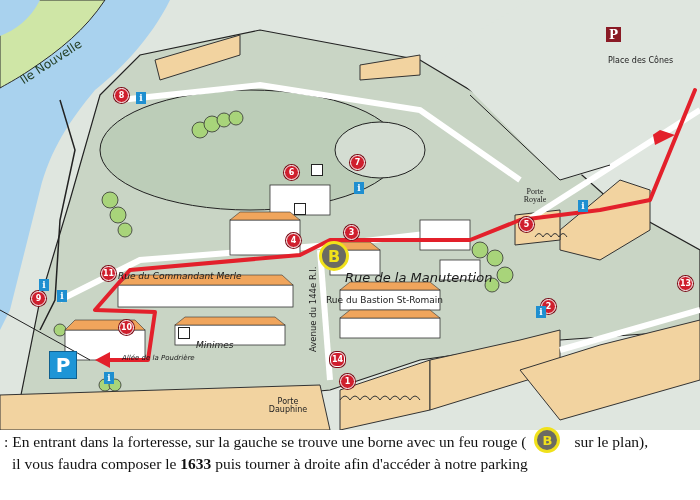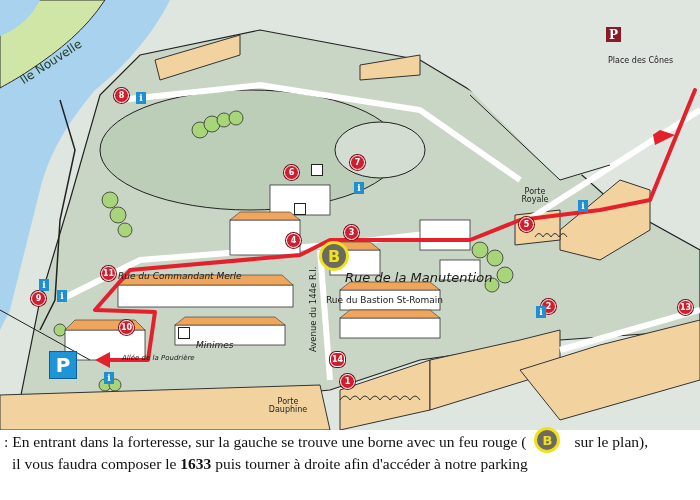--- a/index.html
+++ b/index.html
@@ -122,41 +122,41 @@
 
     <path d="M60,100 L75,150 L60,220 L55,300 L40,330" fill="none" stroke="#222" stroke-width="1.5"></path>
     <path d="M0,310 L90,360" fill="none" stroke="#222" stroke-width="1"></path>
 
     <path d="M530,0 L700,0 L700,60 L660,130 L600,170 L560,180 L520,140 L470,90 L440,60 L480,30 Z" fill="#dfe6df"></path>
     <path d="M470,95 L560,180 L610,165" fill="none" stroke="#222" stroke-width="1"></path>
   </svg>
 
   <div class="lbl lbl-island" style="left:18px; top:76px;">Ile Nouvelle</div>
   <div class="lbl lbl-small" style="left:592px; top:57px;margin-left:16px;">Place des Cônes</div>
-  <div class="lbl lbl-small" style="left:515px; top:188px; width:40px; white-space:normal; text-align:center;">Porte Royale</div>
+  <div class="lbl lbl-small" style="left:515px; top:188px; width:40px; white-space:normal; text-align:center;font-family:Liberation Serif, serif;">Porte Royale</div>
   <div class="lbl lbl-small" style="left:268px; top:398px; width:40px; white-space:normal; text-align:center;">Porte Dauphine</div>
   <div class="lbl lbl-street" style="left:118px; top:272px;">Rue du Commandant Merle</div>
   <div class="lbl lbl-street" style="left:196px; top:313px;margin-top:28px;">Minimes</div>
   <div class="lbl lbl-street" style="left:345px; top:271px; font-size:13px;">Rue de la Manutention</div>
   <div class="lbl lbl-street" style="left:326px; top:296px; font-style:normal;">Rue du Bastion St-Romain</div>
   <div class="lbl lbl-avenue" style="left:309px; top:352px;">Avenue du 144e R.I.</div>
   <div class="lbl lbl-street" style="left:122px; top:355px; font-size:7px;">Allée de la Poudrière</div>
 
   <div class="marker" style="left:340px; top:374px;">1</div>
   <div class="marker" style="left:541px; top:299px;">2</div>
   <div class="marker" style="left:344px; top:225px;">3</div>
   <div class="marker" style="left:286px; top:233px;">4</div>
   <div class="marker" style="left:519px; top:217px;">5</div>
   <div class="marker" style="left:284px; top:165px;">6</div>
   <div class="marker" style="left:350px; top:155px;">7</div>
   <div class="marker" style="left:114px; top:88px;">8</div>
   <div class="marker" style="left:31px; top:291px;">9</div>
   <div class="marker" style="left:119px; top:320px;">10</div>
   <div class="marker" style="left:101px; top:266px;">11</div>
-  <div class="marker" style="left:678px; top:276px;margin-top:24px;">13</div>
+  <div class="marker" style="left:678px; top:276px;">13</div>
   <div class="marker" style="left:330px; top:352px;border-radius:6px;">14</div>
 
   <div class="info" style="left:136px; top:92px;">i</div>
   <div class="info" style="left:354px; top:182px;">i</div>
   <div class="info" style="left:578px; top:200px;">i</div>
   <div class="info" style="left:536px; top:306px;">i</div>
   <div class="info" style="left:39px; top:279px;">i</div>
   <div class="info" style="left:57px; top:290px;">i</div>
   <div class="info" style="left:104px; top:372px;">i</div>
 

